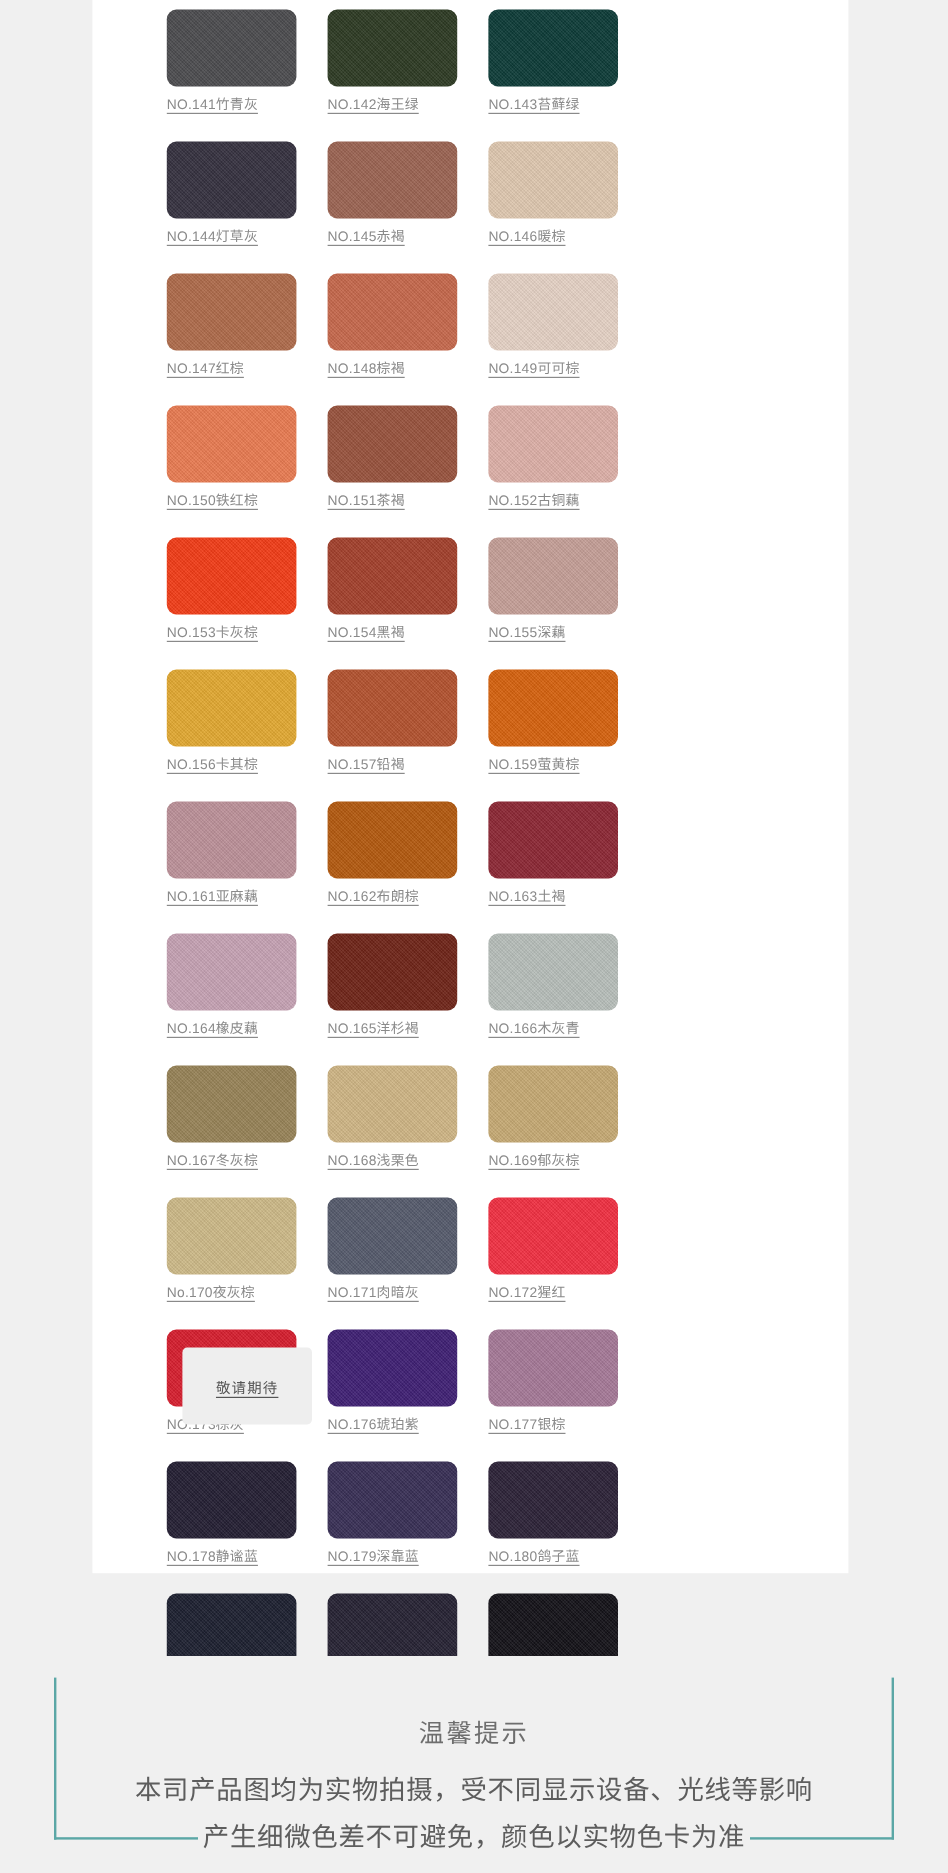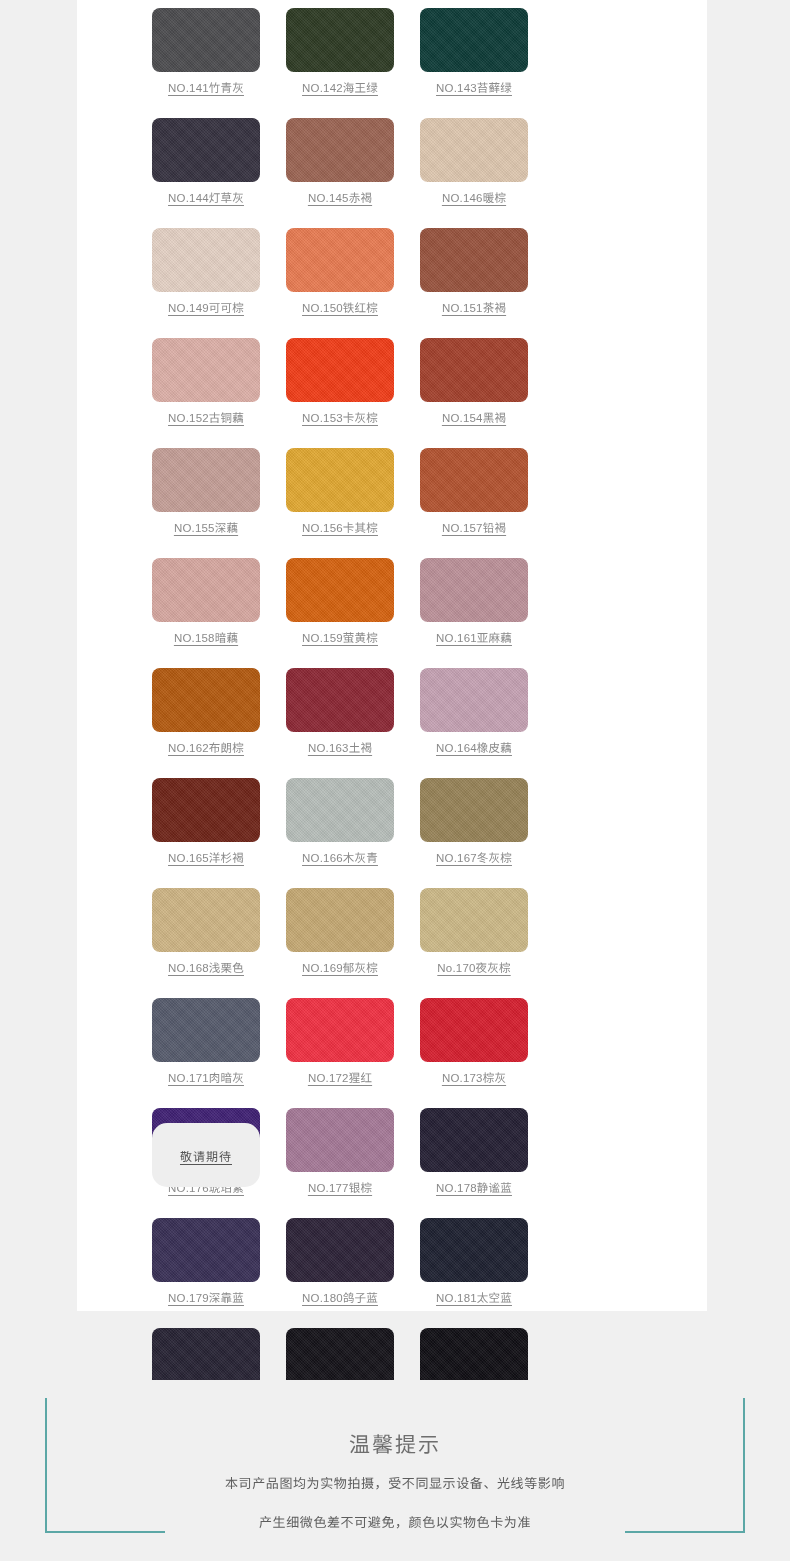--- a/index.html
+++ b/index.html
@@ -40,21 +40,20 @@
     width: 512px;
     display: flex;
     flex-wrap: wrap;
   }
 
   .swatch-cell {
     width: 134px;
     height: 110px;
     display: flex;
     flex-direction: column;
-    align-items: center;
   }
 
   .swatch-chip {
     width: 108px;
     height: 64px;
     border-radius: 8px;
     position: relative;
     overflow: hidden;
   }
 
@@ -95,21 +94,21 @@
     top: 1123px;
     width: 134px;
     display: flex;
     flex-direction: column;
     align-items: center;
   }
 
   .coming-soon-chip {
     width: 108px;
     height: 64px;
-    border-radius: 15px;
+    border-radius: 4px;
     background: #eeeeee;
     display: flex;
     align-items: center;
     justify-content: center;
   }
 
   .coming-soon-text {
     font-size: 12px;
     color: #555555;
     text-decoration: underline;
@@ -134,21 +133,21 @@
     text-align: center;
     font-size: 21px;
     color: #6e6e6e;
     letter-spacing: 2px;
   }
 
   .notice-line {
     position: absolute;
     width: 100%;
     text-align: center;
-    font-size: 13px;
+    font-size: 22px;
     color: #5d5d5d;
     letter-spacing: 0.6px;
   }
   .notice-line-1 { top: 93px; }
   .notice-line-2 { top: 132px; }
 
   
   .bracket {
     position: absolute;
     border-color: #5ba7a6;
@@ -194,20 +193,28 @@
         </div>
         <div class="swatch-cell">
           <div class="swatch-chip" style="background: rgb(154, 99, 82);"></div>
           <div class="swatch-label">NO.145赤褐</div>
         </div>
         <div class="swatch-cell">
           <div class="swatch-chip" style="background: rgb(221, 198, 174);"></div>
           <div class="swatch-label">NO.146暖棕</div>
         </div>
         <div class="swatch-cell">
+          <div class="swatch-chip" style="background: rgb(173, 106, 74);"></div>
+          <div class="swatch-label">NO.147红棕</div>
+        </div>
+        <div class="swatch-cell">
+          <div class="swatch-chip" style="background: rgb(196, 103, 75);"></div>
+          <div class="swatch-label">NO.148棕褐</div>
+        </div>
+        <div class="swatch-cell">
           <div class="swatch-chip" style="background: rgb(227, 208, 195);"></div>
           <div class="swatch-label">NO.149可可棕</div>
         </div>
         <div class="swatch-cell">
           <div class="swatch-chip" style="background: rgb(231, 122, 81);"></div>
           <div class="swatch-label">NO.150铁红棕</div>
         </div>
         <div class="swatch-cell">
           <div class="swatch-chip" style="background: rgb(151, 82, 61);"></div>
           <div class="swatch-label">NO.151茶褐</div>
@@ -228,24 +235,20 @@
           <div class="swatch-chip" style="background: rgb(195, 158, 150);"></div>
           <div class="swatch-label">NO.155深藕</div>
         </div>
         <div class="swatch-cell">
           <div class="swatch-chip" style="background: rgb(224, 167, 49);"></div>
           <div class="swatch-label">NO.156卡其棕</div>
         </div>
         <div class="swatch-cell">
           <div class="swatch-chip" style="background: rgb(178, 82, 47);"></div>
           <div class="swatch-label">NO.157铅褐</div>
-        </div>
-        <div class="swatch-cell">
-          <div class="swatch-chip" style="background: rgb(213, 166, 159);"></div>
-          <div class="swatch-label">NO.158暗藕</div>
         </div>
         <div class="swatch-cell">
           <div class="swatch-chip" style="background: rgb(212, 97, 14);"></div>
           <div class="swatch-label">NO.159萤黄棕</div>
         </div>
         <div class="swatch-cell">
           <div class="swatch-chip" style="background: rgb(187, 144, 152);"></div>
           <div class="swatch-label">NO.161亚麻藕</div>
         </div>
         <div class="swatch-cell">

